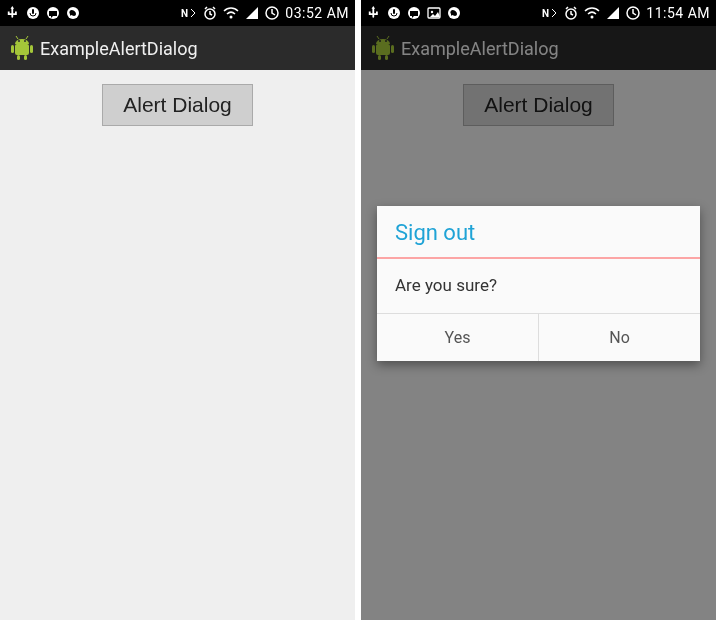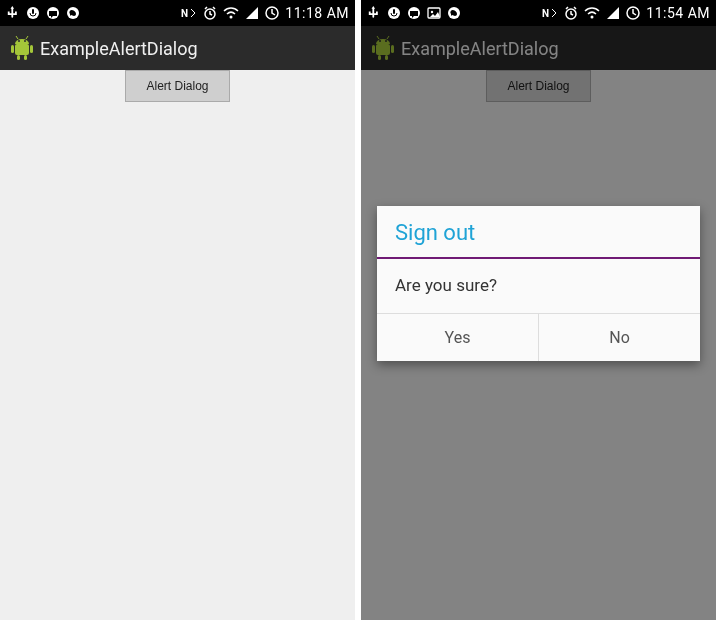--- a/index.html
+++ b/index.html
@@ -37,24 +37,25 @@
   .robot svg { display: block; }
   .appbar-title { font-size: 18px; font-weight: 400; color: #f0f0f0; }
   .content {
     flex: 1;
     background: #efefef;
     display: flex;
     align-items: flex-start;
     justify-content: center;
   }
   .main-btn {
+    margin-top: 14px;
     background: #cfcfcf;
     border: 1px solid #aaa;
     color: #222;
-    font-size: 12px;
+    font-size: 21px;
     padding: 8px 20px;
     cursor: pointer;
   }
   .overlay {
     position: absolute;
     top: 26px; 
     left: 0; right: 0; bottom: 0;
     background: rgba(0,0,0,0.45);
     display: flex;
     align-items: center;
@@ -65,21 +66,21 @@
   .dialog {
     width: 100%;
     background: #fafafa;
     box-shadow: 0 4px 10px rgba(0,0,0,0.4);
     margin-top: -80px;
   }
   .dialog-title {
     color: #1fa3d6;
     font-size: 22px;
     padding: 14px 18px 12px 18px;
-    border-bottom: 2px solid #701a75;
+    border-bottom: 2px solid #fca5a5;
     font-weight: 400;
   }
   .dialog-message {
     color: #333;
     font-size: 17px;
     padding: 16px 18px 18px 18px;
   }
   .dialog-actions {
     display: flex;
     border-top: 1px solid #ddd;
@@ -151,21 +152,21 @@
           <svg width="14" height="14">
             <path d="M1 13h12L13 1z" fill="#fff"></path>
           </svg>
         </span>
       <span>
           <svg width="14" height="14">
             <circle cx="7" cy="7" r="6" stroke="#fff" stroke-width="1.5" fill="none"></circle>
             <path d="M7 3v4l3 2" stroke="#fff" stroke-width="1.5" fill="none"></path>
           </svg>
         </span>
-      <span class="clock">11:18 AM</span>
+      <span class="clock">03:52 AM</span>
     </div>
   </div>
 
   <div class="appbar">
     <span class="robot">
       <svg width="24" height="26">
           <rect x="5" y="9" width="14" height="11" rx="2" fill="#a4c639"></rect>
           <path d="M5 9a7 5 0 0 1 14 0z" fill="#a4c639"></path>
           <rect x="1" y="10" width="3" height="8" rx="1.5" fill="#a4c639"></rect>
           <rect x="20" y="10" width="3" height="8" rx="1.5" fill="#a4c639"></rect>

